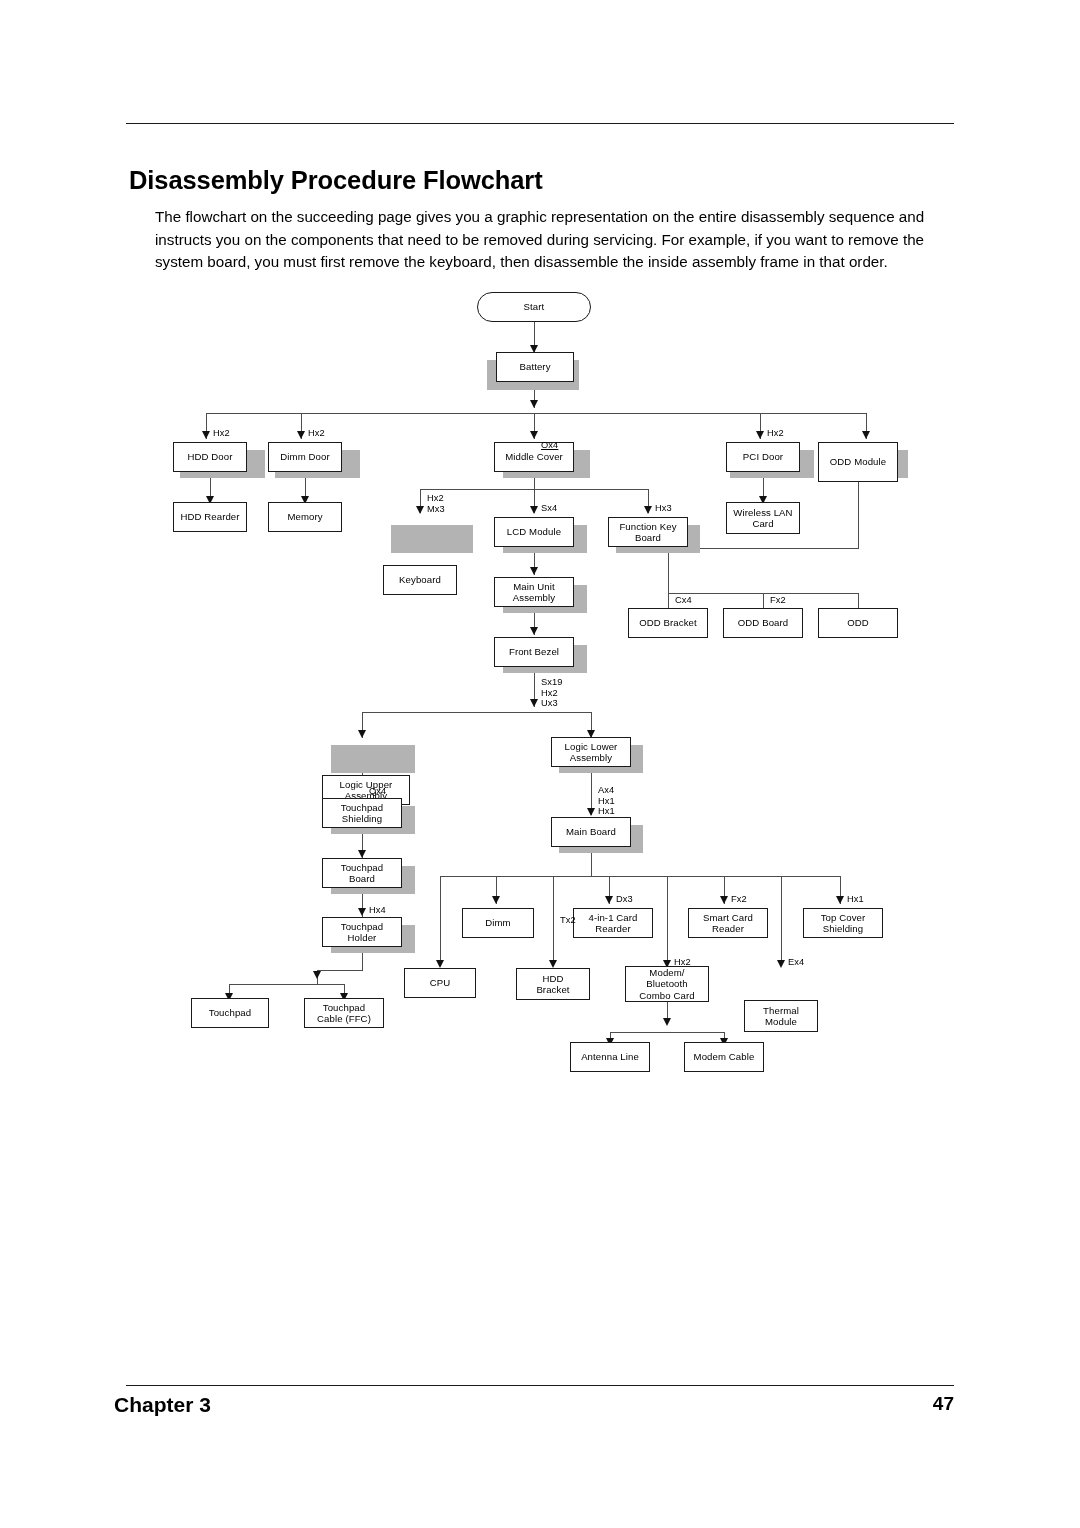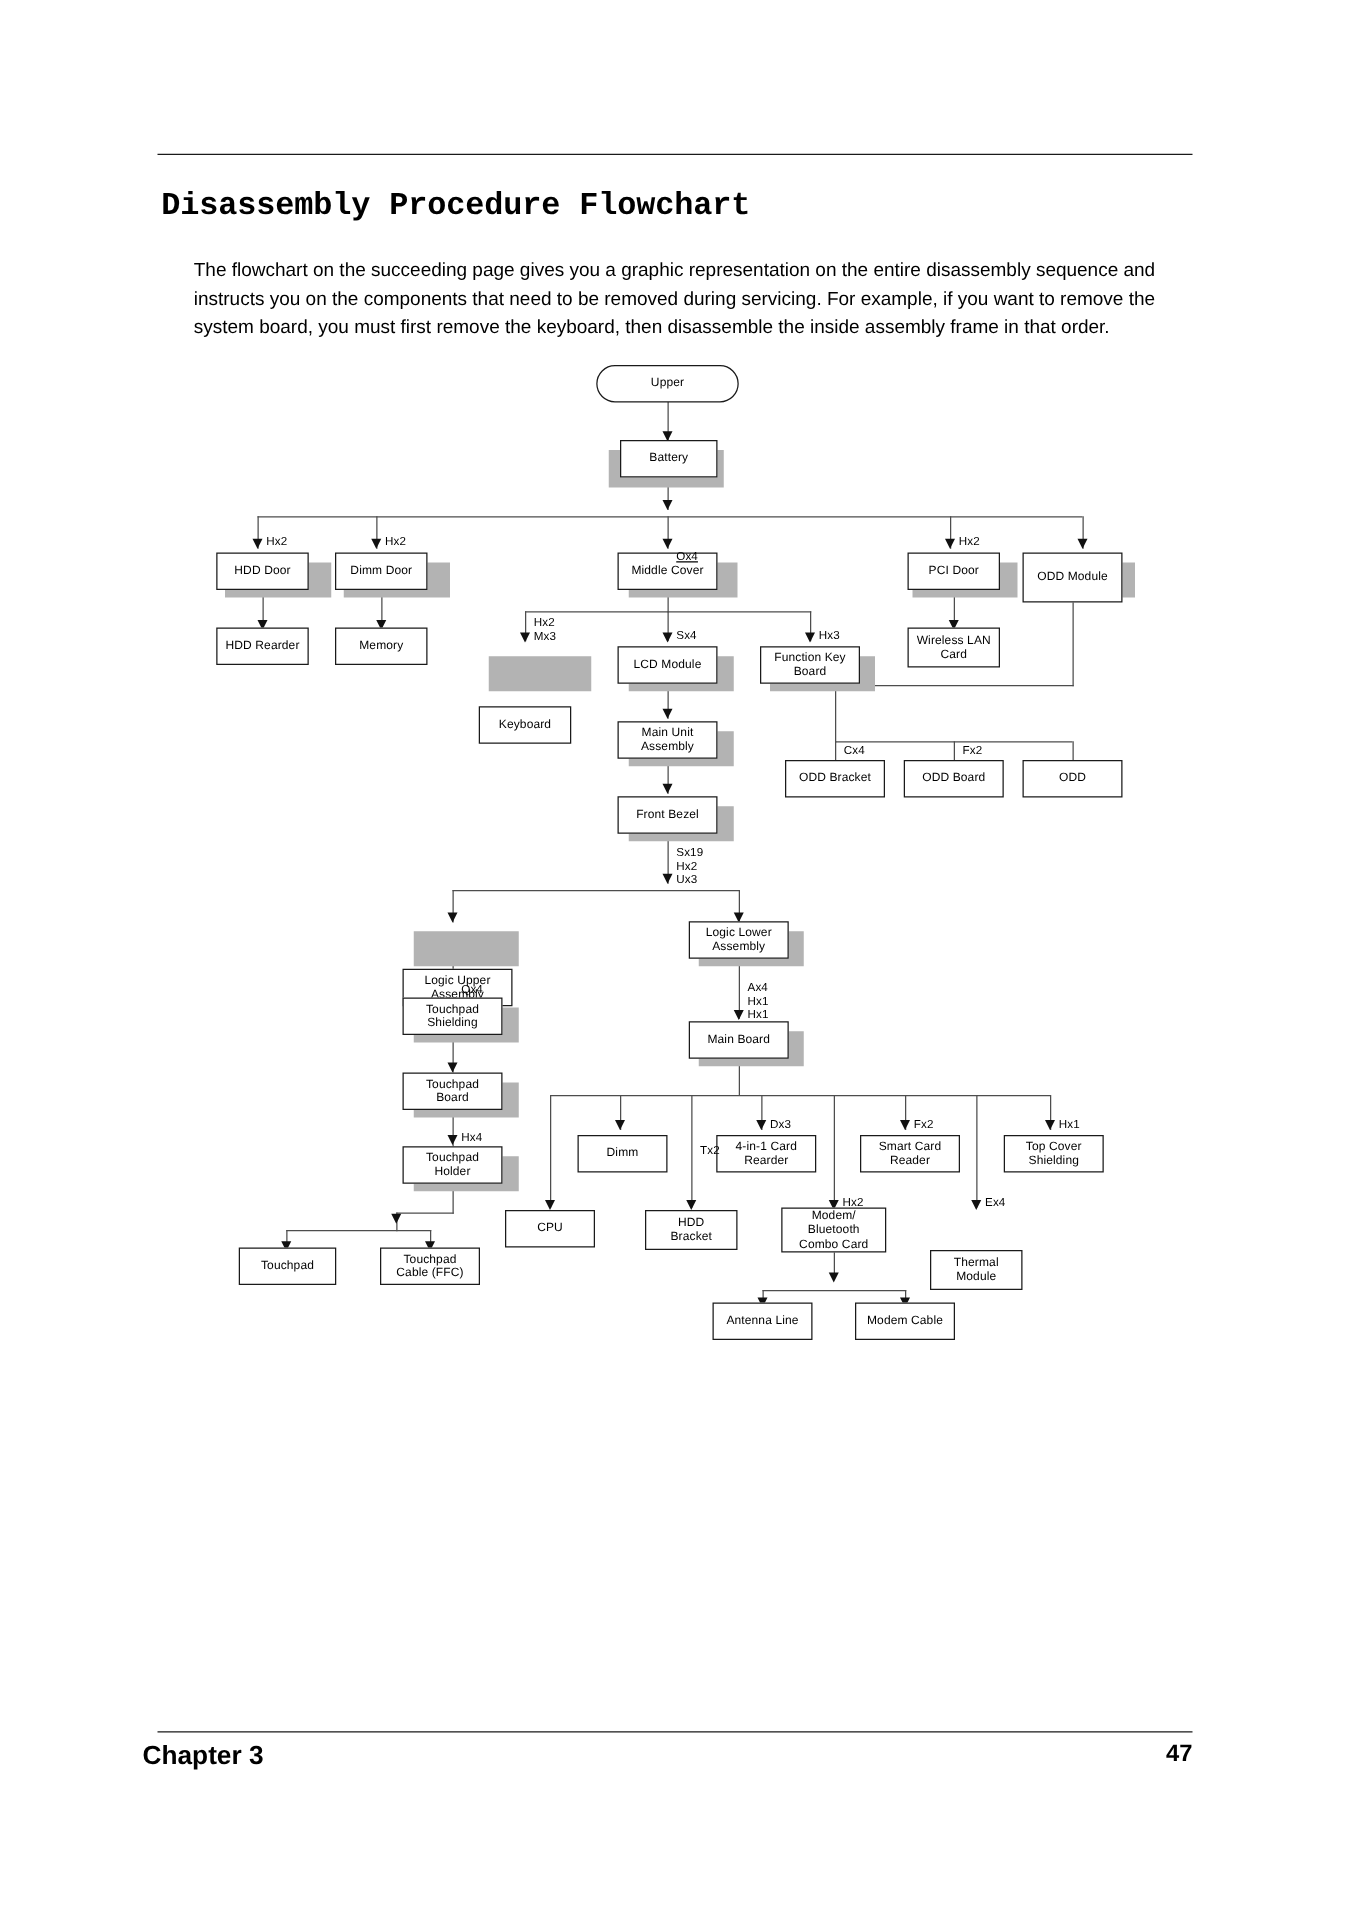--- a/index.html
+++ b/index.html
@@ -13,24 +13,23 @@
     overflow:hidden;
   }
   .page{position:absolute;left:0;top:0;width:1080px;height:1528px;}
 
   
   .rule{position:absolute;left:126px;width:828px;height:0;border-top:1.3px solid #1a1a1a;}
   #top-rule{top:123px;}
   #bottom-rule{top:1385px;}
 
   #page-title{
-    position:absolute;left:129px;top:133px;width:700px;
+    position:absolute;left:129px;top:148px;width:700px;
     font-size:25.5px;font-weight:bold;letter-spacing:-0.1px;
     line-height:30px;
-    font-family:Liberation Mono, monospace;
   }
   #intro-text{
     position:absolute;left:155px;top:191px;width:800px;
     font-size:15.2px;line-height:22.6px;text-align:left;
   }
   #footer-chapter{position:absolute;left:114px;top:1393px;font-size:21px;font-weight:bold;}
   #footer-page{position:absolute;left:912px;top:1393px;width:42px;text-align:right;font-size:19px;font-weight:bold;}
 
   
   #flow{position:absolute;left:0;top:0;width:1080px;height:1528px;}
@@ -215,21 +214,21 @@
     <div class="arrow" style="left:836px;top:896px;"></div>
 
     <div class="v" style="left:667px;top:1000px;height:24px;"></div>
     <div class="arrow" style="left:663px;top:1018px;"></div>
     <div class="h" style="left:610px;top:1032px;width:115px;"></div>
     <div class="v" style="left:610px;top:1032px;height:14px;"></div>
     <div class="arrow" style="left:606px;top:1038px;"></div>
     <div class="v" style="left:724px;top:1032px;height:14px;"></div>
     <div class="arrow" style="left:720px;top:1038px;"></div>
 
-    <div class="node term" style="left:477px;top:292px;width:114px;height:30px;">Upper</div>
+    <div class="node term" style="left:477px;top:292px;width:114px;height:30px;">Start</div>
     <div class="node" style="left:496px;top:352px;width:78px;height:30px;">Battery</div>
 
     <div class="node" style="left:173px;top:442px;width:74px;height:30px;">HDD Door</div>
     <div class="node" style="left:268px;top:442px;width:74px;height:30px;">Dimm Door</div>
     <div class="node" style="left:494px;top:442px;width:80px;height:30px;">Middle Cover</div>
     <div class="node" style="left:726px;top:442px;width:74px;height:30px;">PCI Door</div>
     <div class="node" style="left:818px;top:442px;width:80px;height:40px;">ODD Module</div>
 
     <div class="node" style="left:173px;top:502px;width:74px;height:30px;">HDD Rearder</div>
     <div class="node" style="left:268px;top:502px;width:74px;height:30px;">Memory</div>

